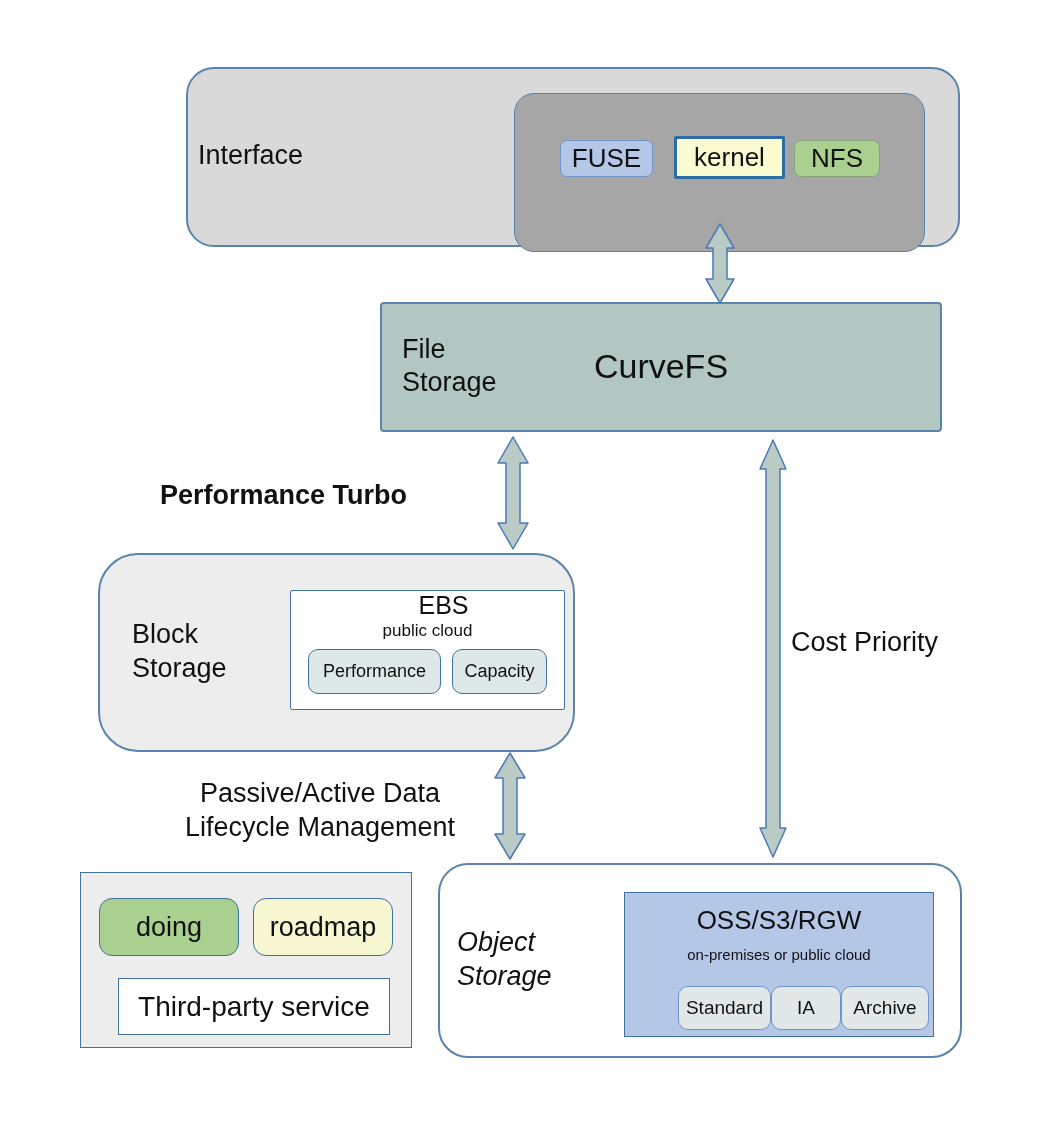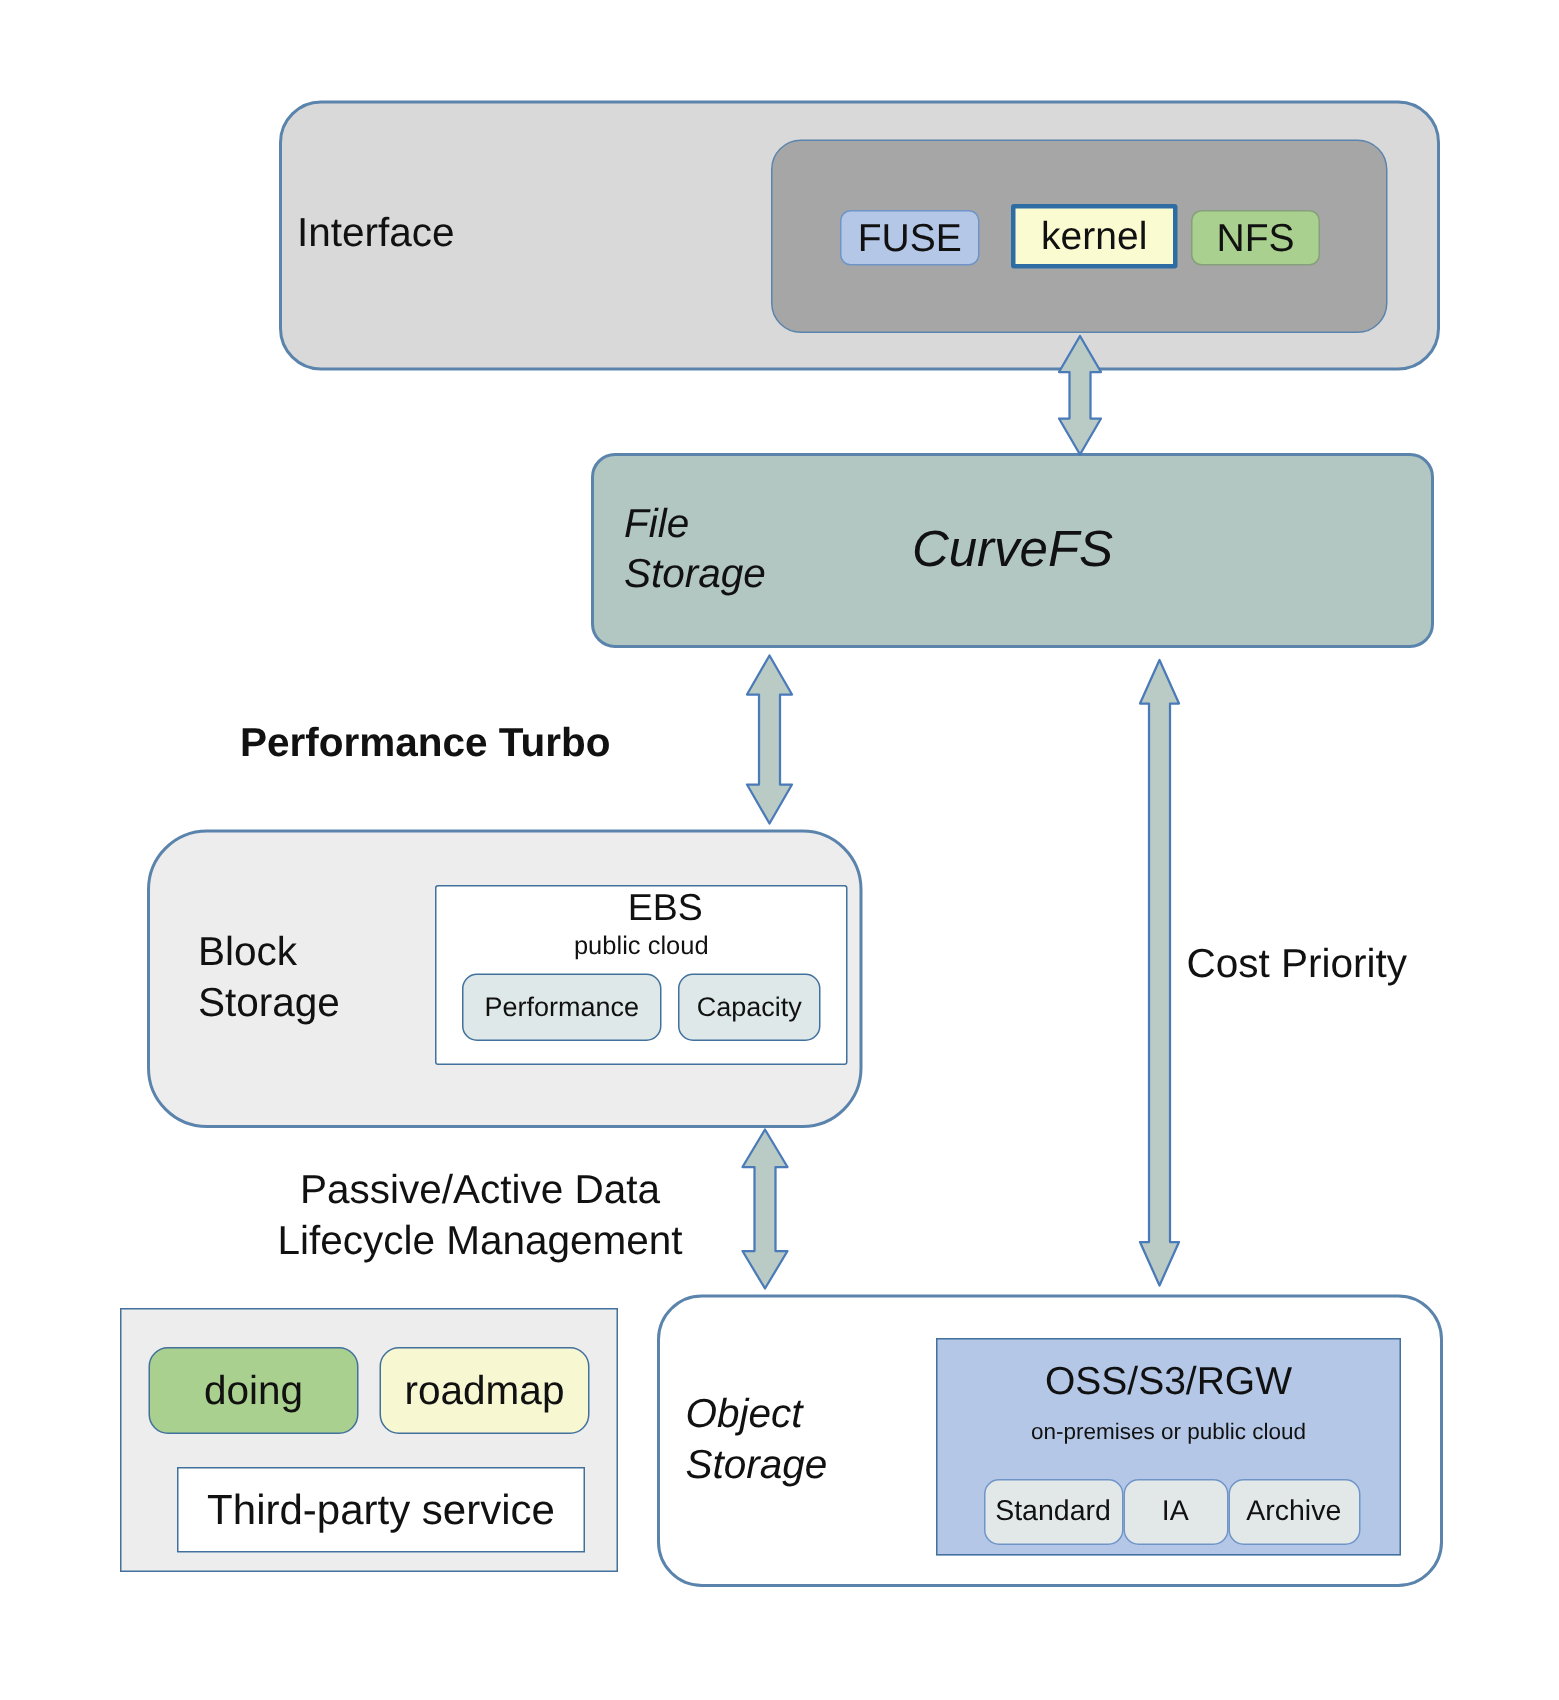--- a/index.html
+++ b/index.html
@@ -28,33 +28,33 @@
   *{box-sizing:border-box;margin:0;padding:0;}
   body{background:#ffffff;font-family:"Liberation Sans",sans-serif;color:var(--text-color);}
   #canvas{position:relative;width:1039px;height:1133px;background:#ffffff;overflow:hidden;}
 
   .abs{position:absolute;}
 
   
   .interface-box{left:186px;top:67px;width:774px;height:180px;background:var(--interface-fill);
     border:2px solid var(--stroke-soft);border-radius:28px;}
   .interface-label{left:10px;top:71px;font-size:27px;}
-  .interface-inner{left:326px;top:24px;width:411px;height:129px;background:var(--interface-inner-fill);
+  .interface-inner{left:326px;top:24px;width:411px;height:159px;background:var(--interface-inner-fill);
     border:1.5px solid var(--stroke-soft);border-radius:20px;}
   .badge{display:flex;align-items:center;justify-content:center;font-size:26px;}
   .badge-fuse{left:45px;top:46px;width:93px;height:37px;background:var(--fuse-fill);
     border:1.5px solid var(--fuse-stroke);border-radius:7px;}
   .badge-kernel{left:159px;top:42px;width:111px;height:43px;background:var(--kernel-fill);
     border:3px solid var(--kernel-stroke);border-radius:2px;}
   .badge-nfs{left:279px;top:46px;width:86px;height:37px;background:var(--nfs-fill);
     border:1.5px solid var(--nfs-stroke);border-radius:7px;}
 
   
-  .curvefs-box{left:394px;top:302px;width:562px;height:130px;background:var(--curvefs-fill);
-    border:2px solid var(--stroke-soft);border-radius:16px;font-style:italic;}
+  .curvefs-box{left:380px;top:302px;width:562px;height:130px;background:var(--curvefs-fill);
+    border:2px solid var(--stroke-soft);border-radius:4px;}
   .fs-label{left:20px;top:29px;font-size:27px;line-height:33px;}
   .curvefs-title{left:0;right:0;top:43px;text-align:center;font-size:34px;}
 
   
   .block-box{left:98px;top:553px;width:477px;height:199px;background:var(--block-fill);
     border:2px solid var(--stroke-soft);border-radius:40px;}
   .block-label{left:32px;top:62px;font-size:27px;line-height:34px;}
   .ebs-box{left:190px;top:35px;width:275px;height:120px;background:#ffffff;
     border:1.5px solid var(--stroke-strong);border-radius:2px;text-align:center;}
   .ebs-title{margin-top:0;font-size:25px;padding-left:32px;}
@@ -77,21 +77,21 @@
   .centered{display:flex;align-items:center;justify-content:center;}
 
   
   .object-box{left:438px;top:863px;width:524px;height:195px;background:#ffffff;
     border:2px solid var(--stroke-soft);border-radius:30px;}
   .object-label{left:17px;top:60px;font-size:27px;line-height:34px;font-style:italic;}
   .oss-box{left:184px;top:27px;width:310px;height:145px;background:var(--oss-fill);
     border:1.5px solid var(--stroke-strong);text-align:center;}
   .oss-title{margin-top:12px;font-size:26px;}
   .oss-subtitle{font-size:15px;margin-top:10px;}
-  .oss-btn-row{position:absolute;left:8px;right:4px;top:93px;display:flex;justify-content:center;}
+  .oss-btn-row{position:absolute;left:8px;right:4px;top:93px;display:flex;justify-content:flex-end;}
   .oss-chip{display:flex;align-items:center;justify-content:center;font-size:19px;height:44px;
     background:var(--oss-btn-fill);border:1.5px solid var(--fuse-stroke);border-radius:10px;}
   .oss-chip-standard{width:93px;}
   .oss-chip-ia{width:70px;}
   .oss-chip-archive{width:88px;}
 
   
   .label-performance-turbo{left:160px;top:480px;width:330px;text-align:left;font-size:27px;font-weight:bold;}
   .label-cost-priority{left:791px;top:627px;font-size:27px;}
   .label-lifecycle{left:140px;top:776px;width:360px;text-align:center;font-size:27px;line-height:34px;}

